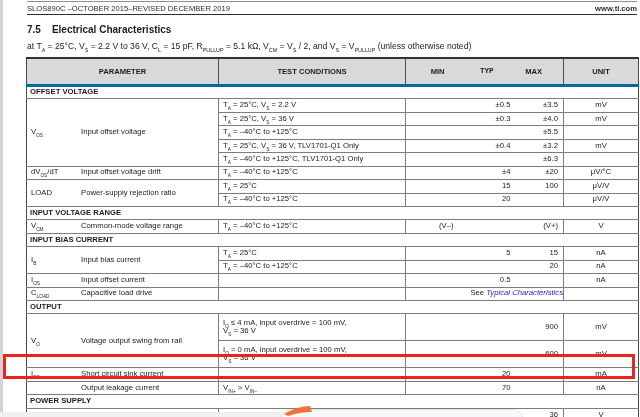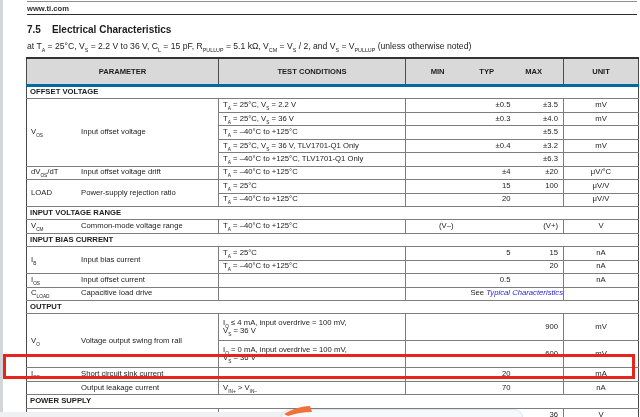--- a/index.html
+++ b/index.html
@@ -26,21 +26,21 @@
     border:1.5px solid #4a4a4a;border-top:2px solid #333;
   }
   thead th{
     height:17px;background:var(--headbg);font-size:7.6px;font-weight:bold;
     border-bottom:3px solid #0369a1;padding:8px;vertical-align:middle;
   }
   .h-param,.h-cond,.h-mtm{border-right:1px solid #4d4d4d;}
   .h-mtm .mtmflex{display:flex;width:100%;}
   .h-mtm .mtmflex span{display:block;text-align:center;}
   .h-mtm .w-min{width:53px;}
-  .h-mtm .w-typ{width:57px;}
+  .h-mtm .w-typ{width:57px;font-family:Liberation Mono, monospace;}
   .h-mtm .w-max{width:48px;}
   td{height:13.45px;padding:0;vertical-align:middle;line-height:1.15;border-bottom:1px solid #7d7d7d;}
   tr.tall td{height:27px;}
   td.param{border-right:1px solid #7d7d7d;}
   td.cond{border-right:1px solid #7d7d7d;padding-left:4px;}
   td.max{border-right:1px solid #7d7d7d;}
   td.wide{border-right:1px solid #7d7d7d;text-align:right;}
   td.unit{text-align:center;}
   td.min,td.typ,td.max{text-align:right;padding-right:5px;}
   td.sec{font-weight:bold;padding-left:3px;}
@@ -57,20 +57,21 @@
   }
   .cursor{position:absolute;left:284px;top:402px;width:30px;height:12px;z-index:8;}
 </style>
 </head>
 <body>
 
 <div class="leftstrip"></div>
 <div class="toprule"></div>
 
 <div class="pagehead">
+  <span class="doc">SLOS890C –OCTOBER 2015–REVISED DECEMBER 2019</span>
   <span class="site">www.ti.com</span>
 </div>
 <div class="headrule"></div>
 
 <div class="title">
   <span class="num">7.5</span><span>Electrical Characteristics</span>
 </div>
 <div class="conds">at T<sub>A</sub> = 25°C, V<sub>S</sub> = 2.2 V to 36 V, C<sub>L</sub> = 15 pF, R<sub>PULLUP</sub> = 5.1 kΩ, V<sub>CM</sub> = V<sub>S</sub> / 2, and V<sub>S</sub> = V<sub>PULLUP</sub> (unless otherwise noted)</div>
 
 <table class="ec" id="ec-table">

